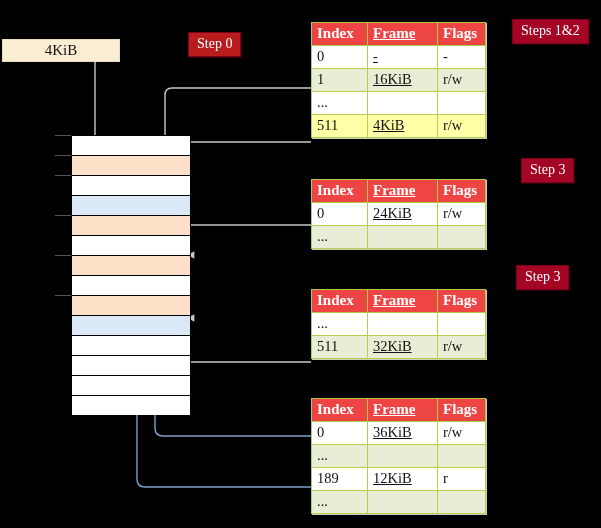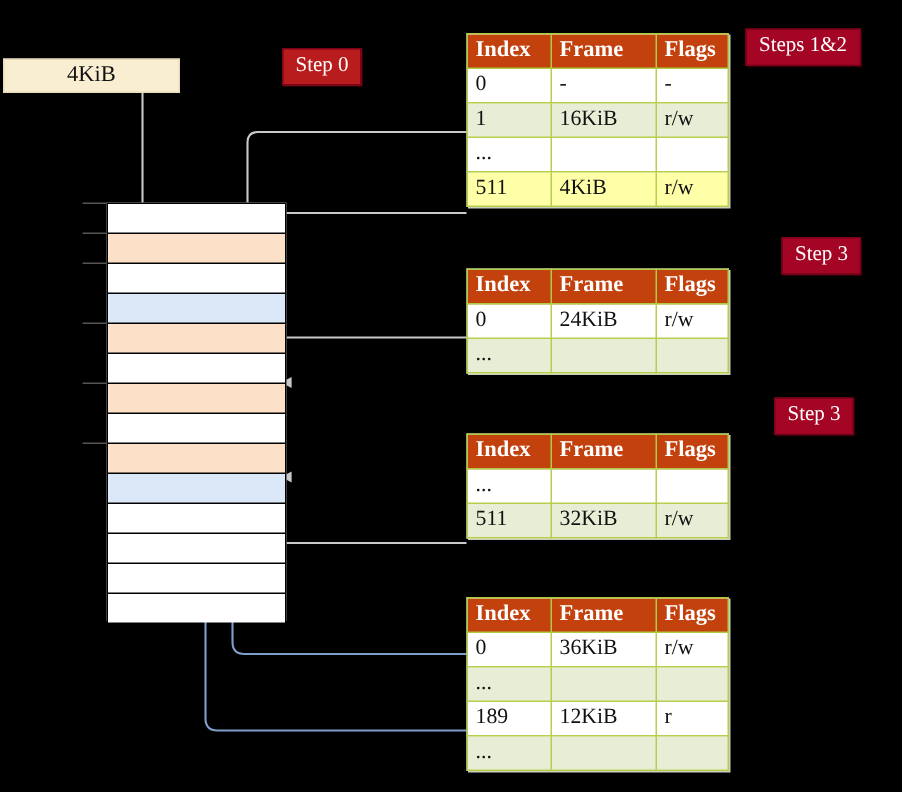--- a/index.html
+++ b/index.html
@@ -29,28 +29,28 @@
   .memrow:last-child{border-bottom:none;}
   .tick{position:absolute;left:55px;width:16px;height:1px;background:#555;}
 
   
   .ptable{position:absolute;border-collapse:collapse;
           background:#fff;font-size:14.5px;color:#111;
           box-shadow:1px 1px 0 #cdcdbd;}
   .ptable td,.ptable th{border:1px solid #b5cf4d;padding:2px 5px 3px 5px;
           text-align:left;font-weight:normal;vertical-align:middle;height:19px;
           box-sizing:border-box;}
-  .ptable thead th{background:#c2410c;color:#fff;font-weight:bold;
+  .ptable thead th{background:#ef4444;color:#fff;font-weight:bold;
           border:1px solid #aecc43;font-size:15px;}
   .ptable tr.alt td{background:#e8eed6;}
   .ptable tr.plain td{background:#fff;}
   .ptable td.hl{background:#ffffa8;}
   .ptable tr.alt td.hl{background:#ffffa8;}
   .col-i{width:56px;}
-  .col-f{width:70px;}
+  .col-f{width:70px;text-decoration:underline;}
   .col-g{width:48px;}
 </style>
 </head>
 <body>
 
 <div class="canvas">
 
   <svg class="wires" viewBox="0 0 601 528" xmlns="http://www.w3.org/2000/svg">
     <defs>
       <marker id="agray" markerWidth="9" markerHeight="9" refX="4.5" refY="7.2" orient="auto" markerUnits="userSpaceOnUse">
@@ -106,21 +106,21 @@
       <div class="tick" style="top: 135px;"></div>
       <div class="tick" style="top: 155px;"></div>
       <div class="tick" style="top: 175px;"></div>
       <div class="tick" style="top: 215px;"></div>
       <div class="tick" style="top: 255px;"></div>
       <div class="tick" style="top: 295px;"></div>
     </div>
 
   <div id="pills">
       <div class="pill" style="left: 188px; top: 32px; background: #b91c1c;">Step 0</div>
-      <div class="pill" style="left: 497px; top: 19px; background: rgb(164, 5, 36);">Steps 1&amp;2</div>
+      <div class="pill" style="left: 512px; top: 19px; background: rgb(164, 5, 36);">Steps 1&amp;2</div>
       <div class="pill" style="left: 521px; top: 158px; background: rgb(164, 5, 36);">Step 3</div>
       <div class="pill" style="left: 516px; top: 265px; background: rgb(164, 5, 36);">Step 3</div>
     </div>
 
   <div id="tables">
       <table class="ptable" style="left: 311px; top: 22px;">
         <thead>
           <tr>
             <th class="col-i">Index</th>
             <th class="col-f">Frame</th>

